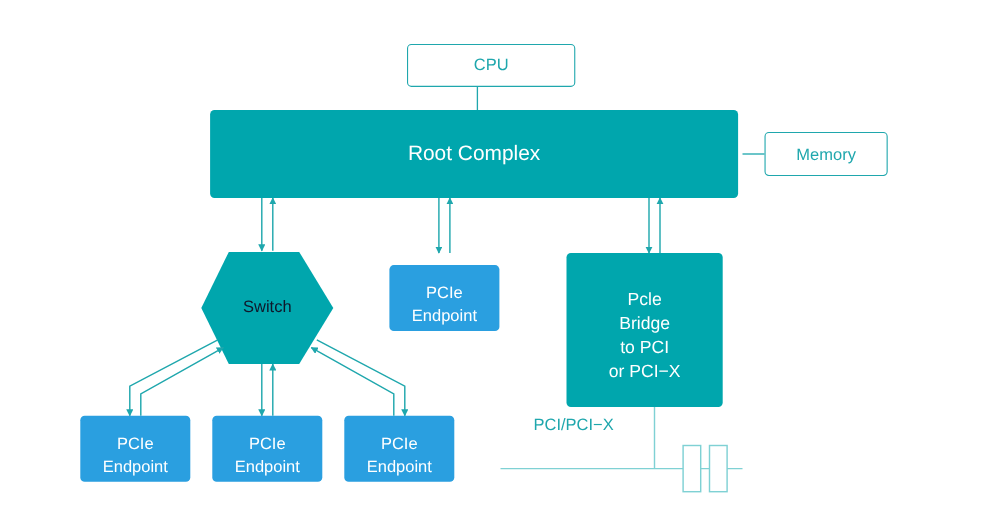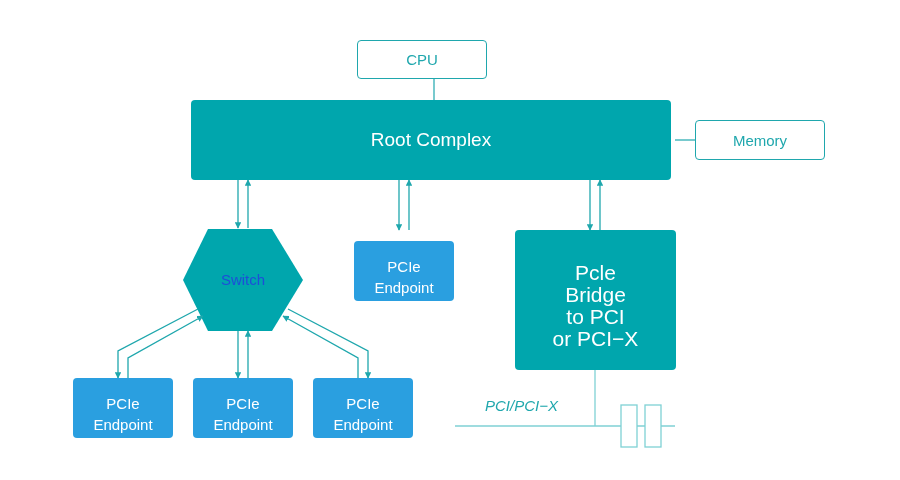--- a/index.html
+++ b/index.html
@@ -5,21 +5,21 @@
   html, body { margin: 0; padding: 0; background: #ffffff; }
   body { width: 900px; height: 480px; position: relative; overflow: hidden;
          font-family: "Liberation Sans", "DejaVu Sans", sans-serif; }
   .box { position: absolute; box-sizing: border-box; display: flex;
          align-items: center; justify-content: center; text-align: center; }
   .outline { border: 1.5px solid #1fa7ad; border-radius: 4px; background: #fff; color: #1fa7ad; font-size: 15px; }
   .teal { background: #00a6ad; color: #fff; border-radius: 4px; }
   .blue { background: #2a9fe0; color: #fff; border-radius: 4px; font-size: 15px; line-height: 21px; }
   .ml { white-space: pre-line; margin-top: 11px; }
   svg.wires { position: absolute; left: 0; top: 0; }
-  .hexlabel { position: absolute; color: #1d4ed8; font-size: 15px; }
+  .hexlabel { position: absolute; color: #0f172a; font-size: 15px; }
   .buslabel { position: absolute; color: #1fa7ad; font-size: 15px; }
 </style>
 </head>
 <body>
 
 <svg class="wires" width="900" height="480">
   <defs>
     <marker id="arr" viewBox="0 0 10 10" refX="9" refY="5" markerWidth="5" markerHeight="5" orient="auto-start-reverse">
       <path d="M0,0 L10,5 L0,10 z" fill="#1fa7ad"></path>
     </marker>
@@ -48,52 +48,52 @@
 
   <polyline points="288,309 368,351 368,378" fill="none" stroke="#1fa7ad" stroke-width="1.3" marker-end="url(#arr)"></polyline>
   <polyline points="358,378 358,358 283,316" fill="none" stroke="#1fa7ad" stroke-width="1.3" marker-end="url(#arr)"></polyline>
 
   <line x1="595" y1="370" x2="595" y2="426" stroke="#7fd1d4" stroke-width="1.3"></line>
   <line x1="455" y1="426" x2="675" y2="426" stroke="#7fd1d4" stroke-width="1.3"></line>
   <rect x="621" y="405" width="16" height="42" fill="#fff" stroke="#7fd1d4" stroke-width="1.3"></rect>
   <rect x="645" y="405" width="16" height="42" fill="#fff" stroke="#7fd1d4" stroke-width="1.3"></rect>
 </svg>
 
-<div class="box outline" style="left:357px;top:40px;width:130px;height:39px;">
+<div class="box outline" style="left:370px;top:40px;width:153px;height:39px;">
   <span>CPU</span>
 </div>
 
 <div class="box teal" style="left:191px;top:100px;width:480px;height:80px;font-size:19px;">
   <span>Root Complex</span>
 </div>
 
-<div class="box outline" style="left:695px;top:120px;width:130px;height:40px;">
+<div class="box outline" style="left:695px;top:120px;width:112px;height:40px;">
   <span>Memory</span>
 </div>
 
 <div class="hexlabel" style="left:183px;top:271px;width:120px;text-align:center;">Switch</div>
 
 <div class="box blue ml" style="left:354px;top:230px;width:100px;height:60px;">
   <span class="ml">PCIe
 Endpoint</span>
 </div>
 
-<div class="box teal" style="left:515px;top:230px;width:161px;height:140px;font-size:21px;line-height:22px;">
+<div class="box teal" style="left:515px;top:230px;width:142px;height:140px;font-size:16px;line-height:22px;">
   <span class="ml">Pcle
 Bridge
 to PCI
 or PCI−X</span>
 </div>
 
 <div class="box blue" style="left:73px;top:378px;width:100px;height:60px;">
   <span class="ml">PCIe
 Endpoint</span>
 </div>
 <div class="box blue" style="left:193px;top:378px;width:100px;height:60px;">
   <span class="ml">PCIe
 Endpoint</span>
 </div>
 <div class="box blue" style="left:313px;top:378px;width:100px;height:60px;">
   <span class="ml">PCIe
 Endpoint</span>
 </div>
 
-<div class="buslabel" style="left:485px;top:397px;font-style:italic;">PCI/PCI−X</div>
+<div class="buslabel" style="left:485px;top:378px;">PCI/PCI−X</div>
 
 </body></html>

